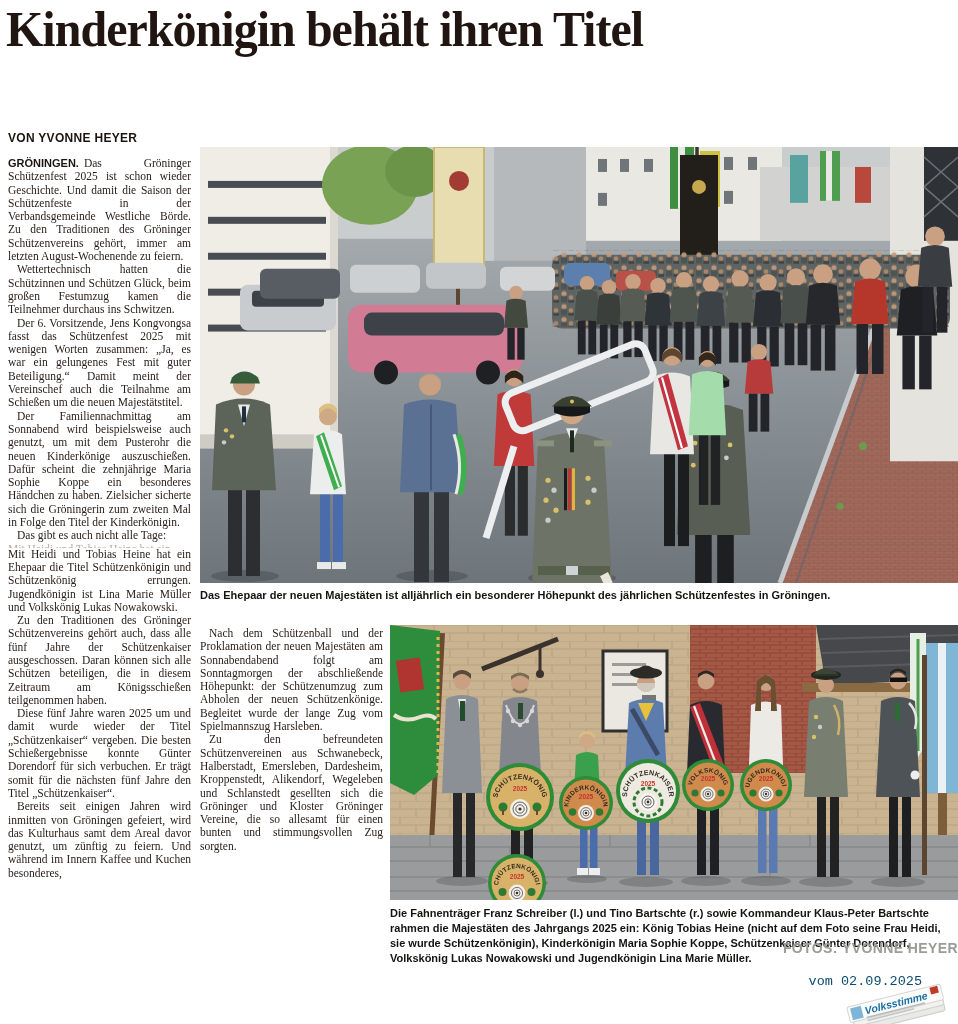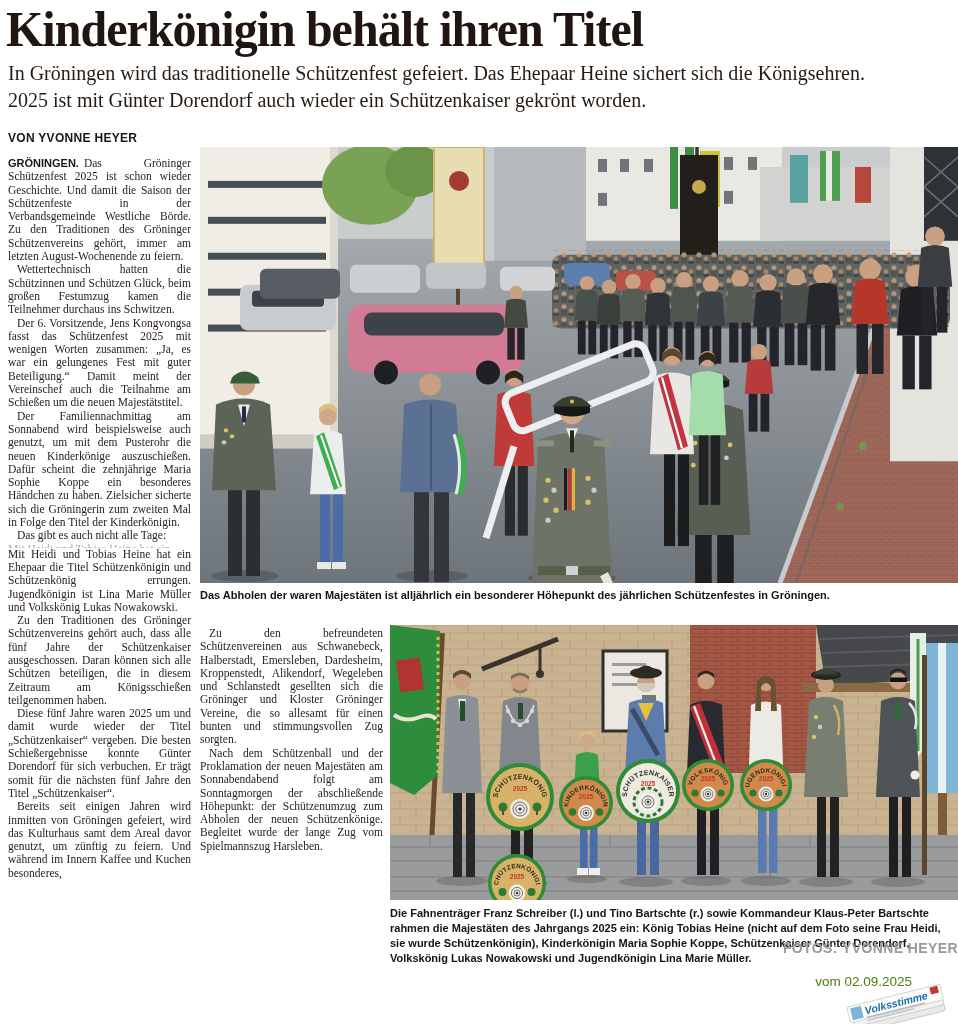--- a/index.html
+++ b/index.html
@@ -24,58 +24,54 @@
   .clipped-line{height:5px;overflow:hidden;color:#a2968a;opacity:.8;}
   .photo{overflow:hidden;background:#9aa0a4;}
   .photo svg{display:block;width:100%;height:100%;}
   .caption{font-family:"Liberation Sans",sans-serif;font-weight:bold;font-size:11px;
       line-height:15px;color:#141412;text-align:left;}
   .cap1{left:200px;top:588px;width:758px;}
   .cap2{left:390px;top:906px;width:568px;}
   .credit{left:390px;top:940px;width:568px;text-align:right;
       font-family:"Liberation Sans",sans-serif;font-weight:bold;font-size:14px;
       letter-spacing:.4px;color:#9b9b99;}
-  .datenote{right:46px;top:974px;font-family:Liberation Sans, sans-serif;
-      font-size:13.5px;color:#4d7c0f;}
+  .datenote{right:36px;top:974px;font-family:Liberation Mono, monospace;
+      font-size:13.5px;color:#0c4a6e;}
   .logo{right:0px;top:984px;width:112px;height:40px;}
   svg text{font-family:"Liberation Sans",sans-serif;font-weight:bold;}
   .disc-label{font-size:6.4px;fill:#2f2b20;letter-spacing:.2px;}
   .disc-label-big{font-size:7px;fill:#2f2b20;letter-spacing:.2px;}
   .disc-year{fill:#c5332d;font-size:6.5px;text-anchor:middle;}
 </style>
 </head>
 <body>
 
 <div class="page">
 
   <h1 class="abs headline">Kinderkönigin behält ihren Titel</h1>
 
-  <div class="abs subhead">
-    <span>In Gröningen wird das traditionelle Schützenfest gefeiert. Das Ehepaar Heine sichert sich die Königsehren.</span>
-    <span>2025 ist mit Günter Dorendorf auch wieder ein Schützenkaiser gekrönt worden.</span>
-  </div>
 
   <div class="abs byline">VON YVONNE HEYER</div>
 
   <div class="abs col col1">
     <p><span class="dateline">GRÖNINGEN.</span><span>Das Gröninger Schützenfest 2025 ist schon wieder Geschichte. Und damit die Saison der Schützenfeste in der Verbandsgemeinde Westliche Börde. Zu den Traditionen des Gröninger Schützenvereins gehört, immer am letzten August-Wochenende zu feiern.</span></p>
     <p class="ind">Wettertechnisch hatten die Schützinnen und Schützen Glück, beim großen Festumzug kamen die Teilnehmer durchaus ins Schwitzen.</p>
     <p class="ind">Der 6. Vorsitzende, Jens Kongvongsa fasst das Schützenfest 2025 mit wenigen Worten zusammen: „Ja, es war ein gelungenes Fest mit guter Beteiligung.“ Damit meint der Vereinschef auch die Teilnahme am Schießen um die neuen Majestätstitel.</p>
     <p class="ind">Der Familiennachmittag am Sonnabend wird beispielsweise auch genutzt, um mit dem Pusterohr die neuen Kinderkönige auszuschießen. Dafür scheint die zehnjährige Maria Sophie Koppe ein besonderes Händchen zu haben. Zielsicher sicherte sich die Gröningerin zum zweiten Mal in Folge den Titel der Kinderkönigin.</p>
     <p class="ind">Das gibt es auch nicht alle Tage:</p>
     <div class="clipped-line">Mit Heidi und Tobias Heine hat ein</div>
     <p>Mit Heidi und Tobias Heine hat ein Ehepaar die Titel Schützenkönigin und Schützenkönig errungen. Jugendkönigin ist Lina Marie Müller und Volkskönig Lukas Nowakowski.</p>
     <p class="ind">Zu den Traditionen des Gröninger Schützenvereins gehört auch, dass alle fünf Jahre der Schützenkaiser ausgeschossen. Daran können sich alle Schützen beteiligen, die in diesem Zeitraum am Königsschießen teilgenommen haben.</p>
     <p class="ind">Diese fünf Jahre waren 2025 um und damit wurde wieder der Titel „Schützenkaiser“ vergeben. Die besten Schießergebnisse konnte Günter Dorendorf für sich verbuchen. Er trägt somit für die nächsten fünf Jahre den Titel „Schützenkaiser“.</p>
     <p class="ind">Bereits seit einigen Jahren wird inmitten von Gröningen gefeiert, wird das Kulturhaus samt dem Areal davor genutzt, um zünftig zu feiern. Und während im Innern Kaffee und Kuchen besonderes,</p>
   </div>
 
   <div class="abs col col2">
+    <p class="ind">Nach dem Schützenball und der Proklamation der neuen Majestäten am Sonnabendabend folgt am Sonntagmorgen der abschließende Höhepunkt: der Schützenumzug zum Abholen der neuen Schützenkönige. Begleitet wurde der lange Zug vom Spielmannszug Harsleben.</p>
     <p class="ind">Zu den befreundeten Schützenvereinen aus Schwanebeck, Halberstadt, Emersleben, Dardesheim, Kroppenstedt, Alikendorf, Wegeleben und Schlanstedt gesellten sich die Gröninger und Kloster Gröninger Vereine, die so allesamt für einen bunten und stimmungsvollen Zug sorgten.</p>
-    <p class="ind">Nach dem Schützenball und der Proklamation der neuen Majestäten am Sonnabendabend folgt am Sonntagmorgen der abschließende Höhepunkt: der Schützenumzug zum Abholen der neuen Schützenkönige. Begleitet wurde der lange Zug vom Spielmannszug Harsleben.</p>
   </div>
 
   <div class="abs photo" style="left:200px;top:147px;width:758px;height:436px;">
     <svg viewBox="0 0 758 437" preserveAspectRatio="none" xmlns="http://www.w3.org/2000/svg">
       <defs>
         <symbol id="fig" overflow="visible">
           <circle cx="10" cy="5" r="4.3" fill="#c9a082"></circle>
           <path d="M4,10 Q10,7.5 16,10 L17.5,27 L2.5,27 Z" fill="currentColor"></path>
           <rect x="4.6" y="27" width="4.6" height="20" fill="#23252a"></rect>
           <rect x="10.8" y="27" width="4.6" height="20" fill="#23252a"></rect>
@@ -310,21 +306,21 @@
           <rect x="14" y="96" width="11" height="86" fill="#202224"></rect>
             <rect x="28" y="96" width="11" height="86" fill="#202224"></rect>
           <path d="M6,28 Q24,20 42,28 L46,100 L2,100 Z" fill="#a4dcab"></path>
           <circle cx="24" cy="10" r="9.5" fill="#c9a082"></circle>
           <path d="M14,8 Q24,-4 34,8 L34,18 Q24,4 14,18 Z" fill="#33281e"></path>
         </g>
       </g>
     </svg>
   </div>
 
-  <div class="abs caption cap1">Das Abholen der waren Majestäten ist alljährlich ein besonderer Höhepunkt des jährlichen Schützenfestes in Gröningen.</div>
+  <div class="abs caption cap1">Das Ehepaar der neuen Majestäten ist alljährlich ein besonderer Höhepunkt des jährlichen Schützenfestes in Gröningen.</div>
 
   <div class="abs photo" style="left:390px;top:625px;width:568px;height:275px;">
     <svg viewBox="0 0 568 275" preserveAspectRatio="none" xmlns="http://www.w3.org/2000/svg">
       <defs>
         <pattern id="stones" width="34" height="16" patternUnits="userSpaceOnUse">
           <path d="M0,0 H34 M0,8 H34 M10,0 V8 M26,8 V16" stroke="#b7a27f" stroke-width="1.2" fill="none"></path>
         </pattern>
         <pattern id="bricks" width="16" height="8" patternUnits="userSpaceOnUse">
           <path d="M0,0 H16 M0,4 H16 M6,0 V4 M12,4 V8" stroke="#8a4334" stroke-width="1" fill="none"></path>
         </pattern>

